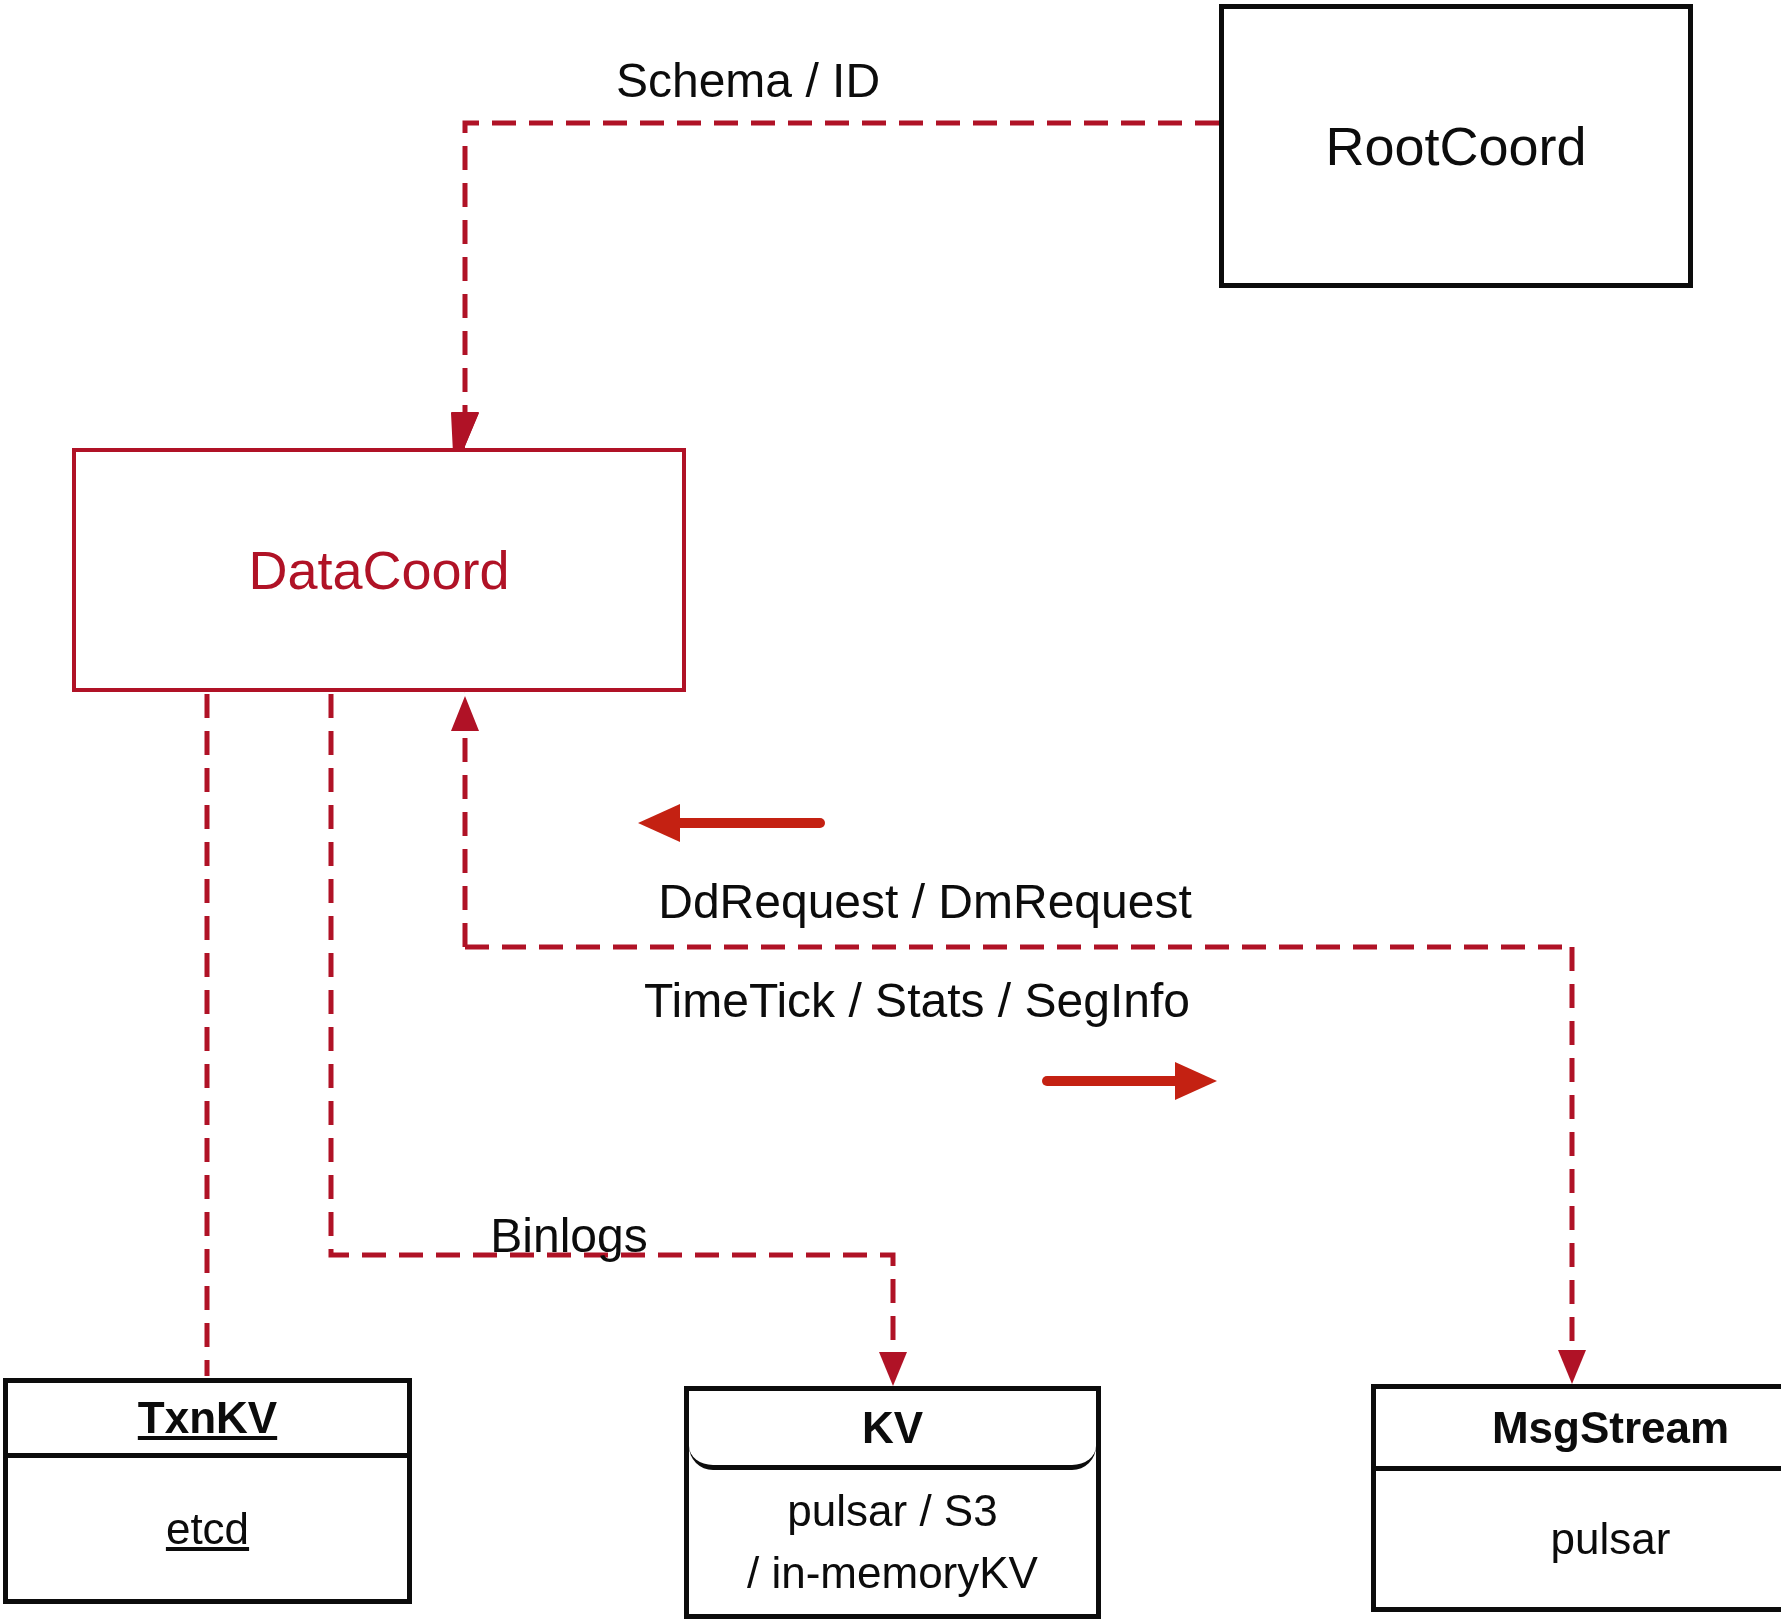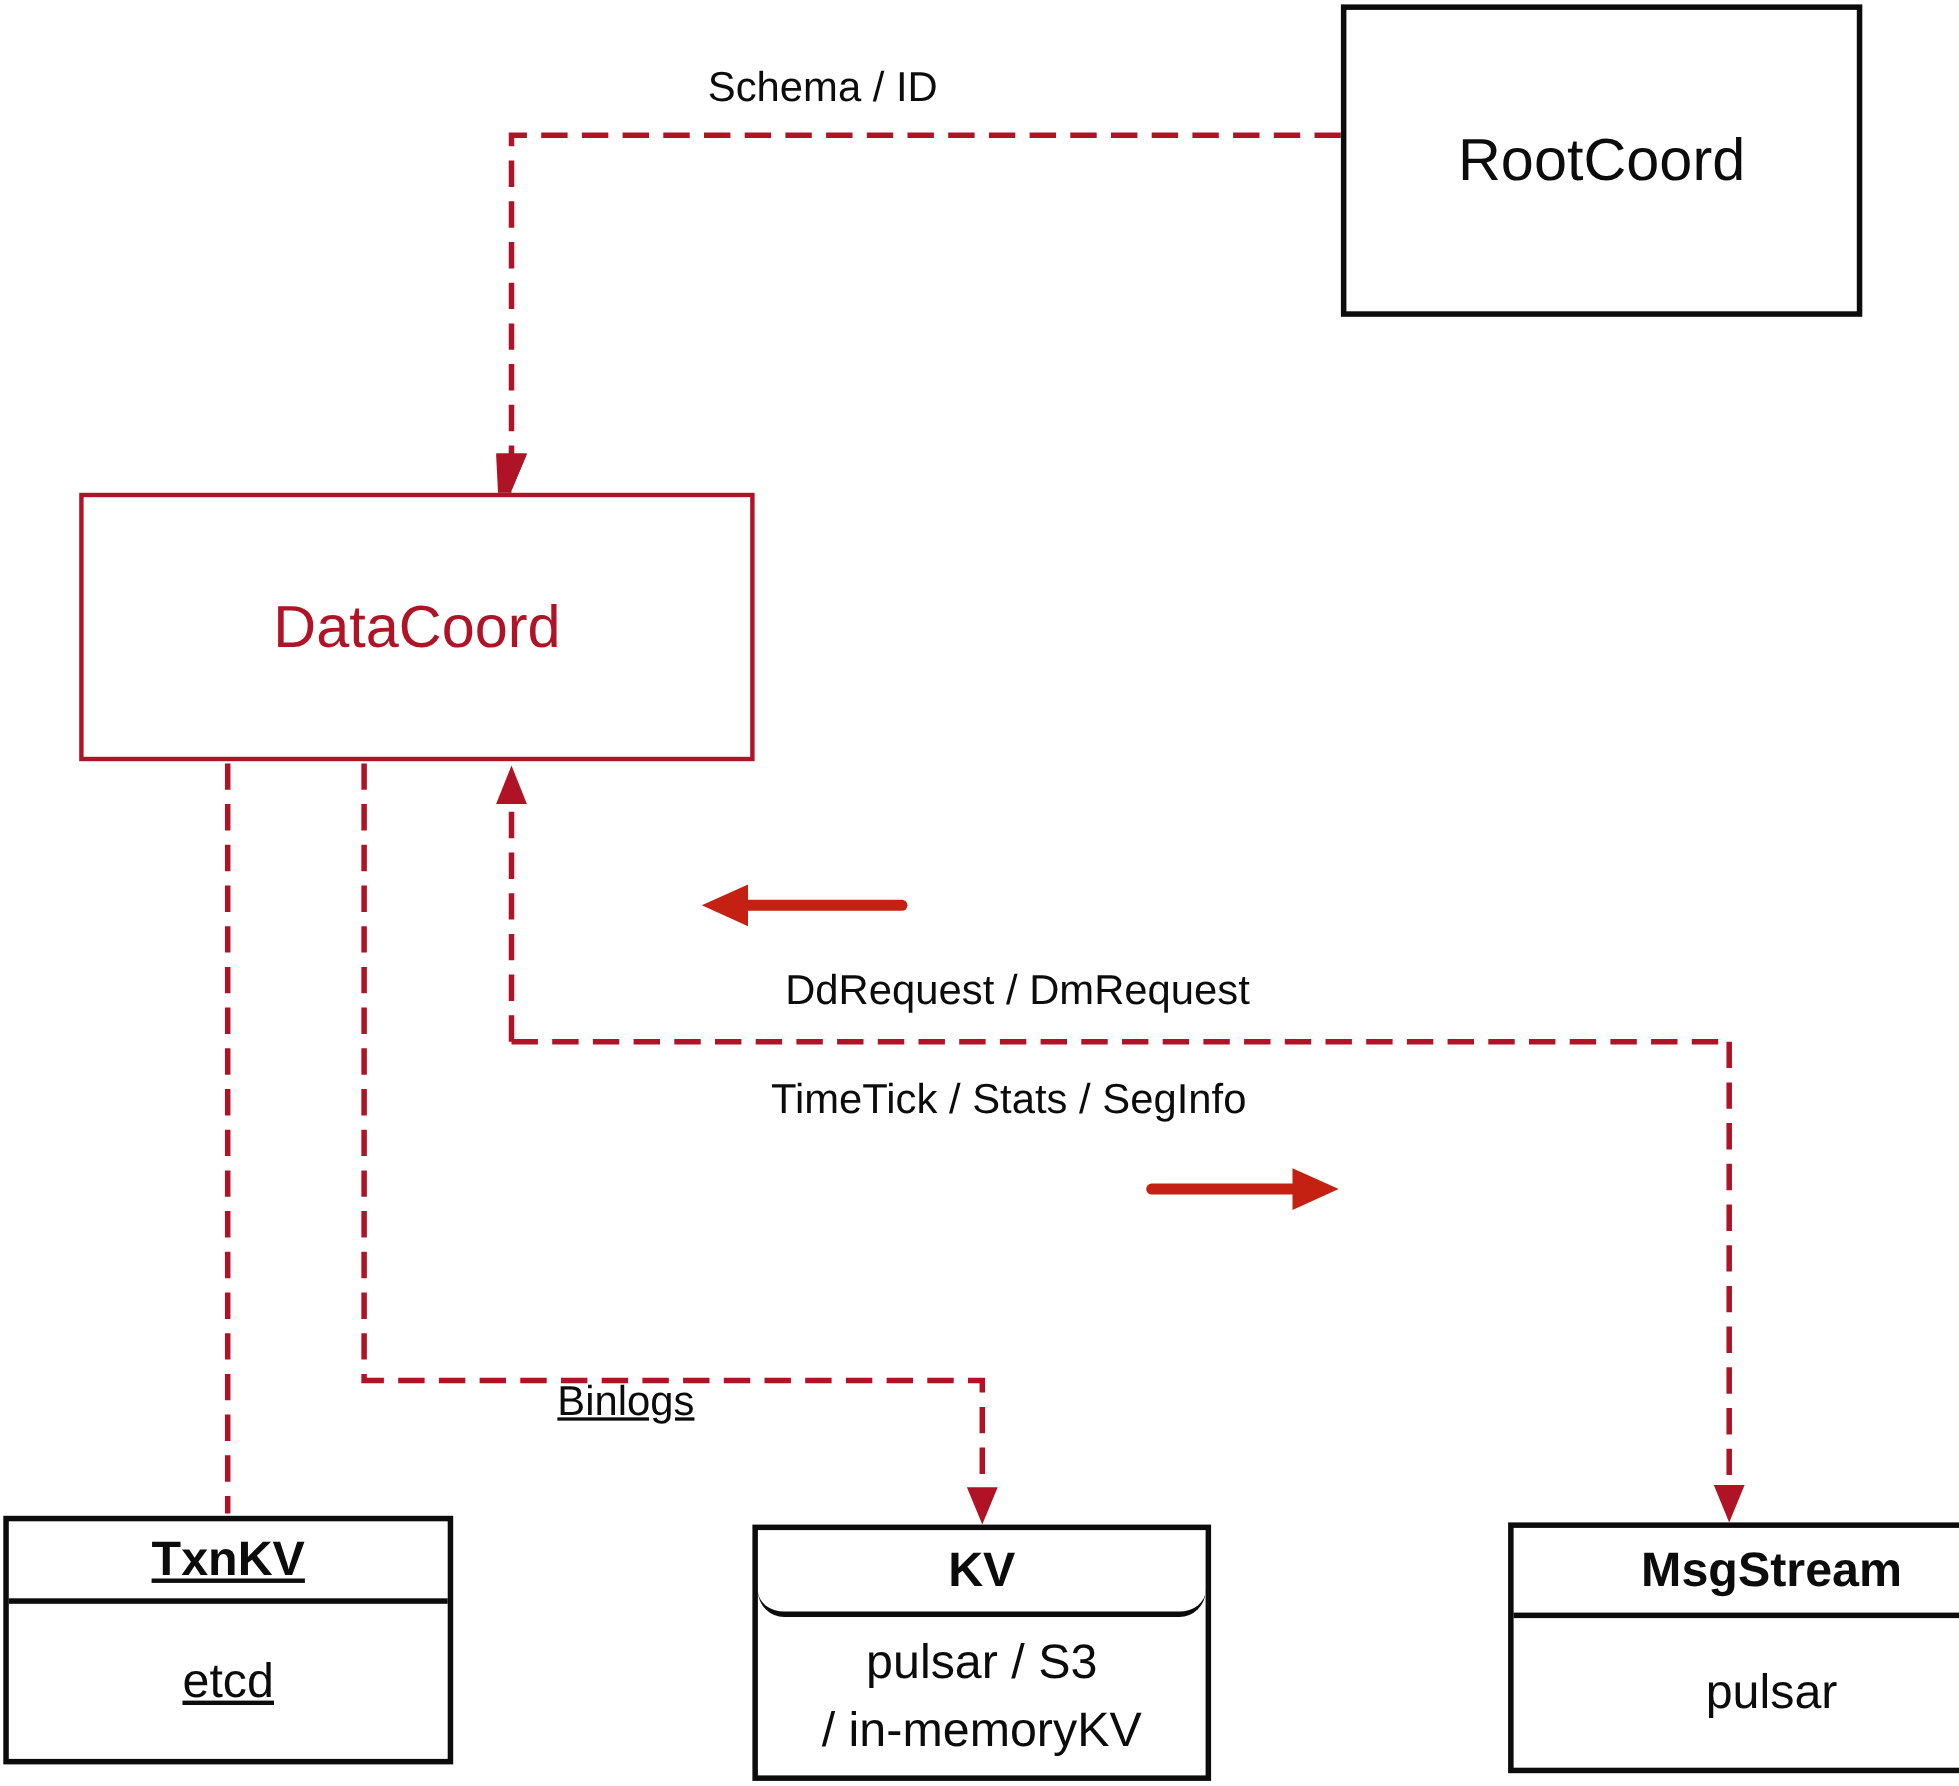--- a/index.html
+++ b/index.html
@@ -51,28 +51,28 @@
   .box-txnkv{left:3px;top:1378px;width:409px;height:226px;text-decoration:underline;}
   .box-txnkv .hd{height:70px;}
   .box-kv{left:684px;top:1386px;width:417px;height:233px;}
   .box-kv .hd{height:74px;border-radius:24px;}
   .box-msgstream{left:1371px;top:1384px;width:479px;height:228px;}
   .box-msgstream .hd{height:77px;}
 
   .edge-label{
     position:absolute;
     transform:translate(-50%,-50%);
-    font-size:38px;color:var(--ink);
+    font-size:48px;color:var(--ink);
     white-space:nowrap;
     text-align:right;
   }
   .lbl-schema{left:748px;top:80px;}
   .lbl-ddrequest{left:925px;top:901px;}
   .lbl-timetick{left:917px;top:1000px;}
-  .lbl-binlogs{left:569px;top:1275px;text-decoration:underline;}
+  .lbl-binlogs{left:569px;top:1235px;}
 
   .dash{stroke:var(--line-red);stroke-width:5;fill:none;stroke-dasharray:24 13;}
   .dash-head{fill:var(--line-red);stroke:none;}
   .solid-arrow-line{stroke:var(--arrow-red);stroke-width:10;stroke-linecap:round;fill:none;}
   .solid-arrow-head{fill:var(--arrow-red);stroke:none;}
 </style>
 </head>
 <body>
 
 <div class="canvas">

